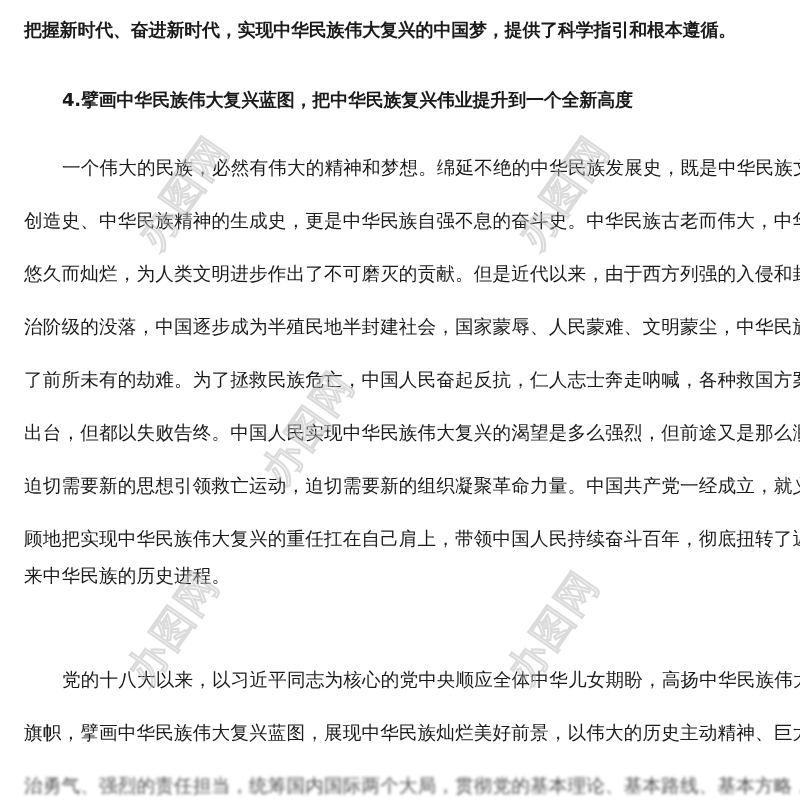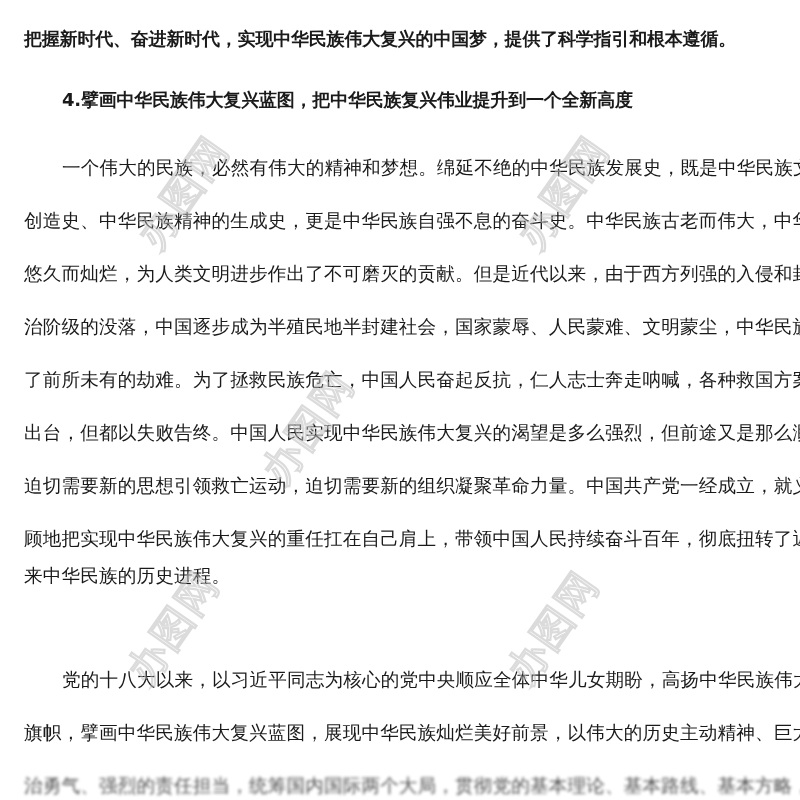--- a/index.html
+++ b/index.html
@@ -45,21 +45,21 @@
       transform-origin: center center;
       pointer-events: none;
       white-space: nowrap;
       letter-spacing: 2px;
     }
   </style>
 </head>
 <body>
 
 <div class="page">
-  <div class="line bold" style="top:27px;">把握新时代、奋进新时代，实现中华民族伟大复兴的中国梦，提供了科学指引和根本遵循。</div>
+  <div class="line bold" style="top:18px;">把握新时代、奋进新时代，实现中华民族伟大复兴的中国梦，提供了科学指引和根本遵循。</div>
 
   <div class="line bold" style="top:88px; left:38px;">4.擘画中华民族伟大复兴蓝图，把中华民族复兴伟业提升到一个全新高度</div>
 
   <div>
     <div class="line" style="top:156px; left:38px;">一个伟大的民族，必然有伟大的精神和梦想。绵延不绝的中华民族发展史，既是中华民族文明的</div>
     <div class="line" style="top:209px;">创造史、中华民族精神的生成史，更是中华民族自强不息的奋斗史。中华民族古老而伟大，中华文明</div>
     <div class="line" style="top:262px;">悠久而灿烂，为人类文明进步作出了不可磨灭的贡献。但是近代以来，由于西方列强的入侵和封建统</div>
     <div class="line" style="top:315px;">治阶级的没落，中国逐步成为半殖民地半封建社会，国家蒙辱、人民蒙难、文明蒙尘，中华民族遭受</div>
     <div class="line" style="top:368px;">了前所未有的劫难。为了拯救民族危亡，中国人民奋起反抗，仁人志士奔走呐喊，各种救国方案轮番</div>
     <div class="line" style="top:421px;">出台，但都以失败告终。中国人民实现中华民族伟大复兴的渴望是多么强烈，但前途又是那么渺茫，</div>

